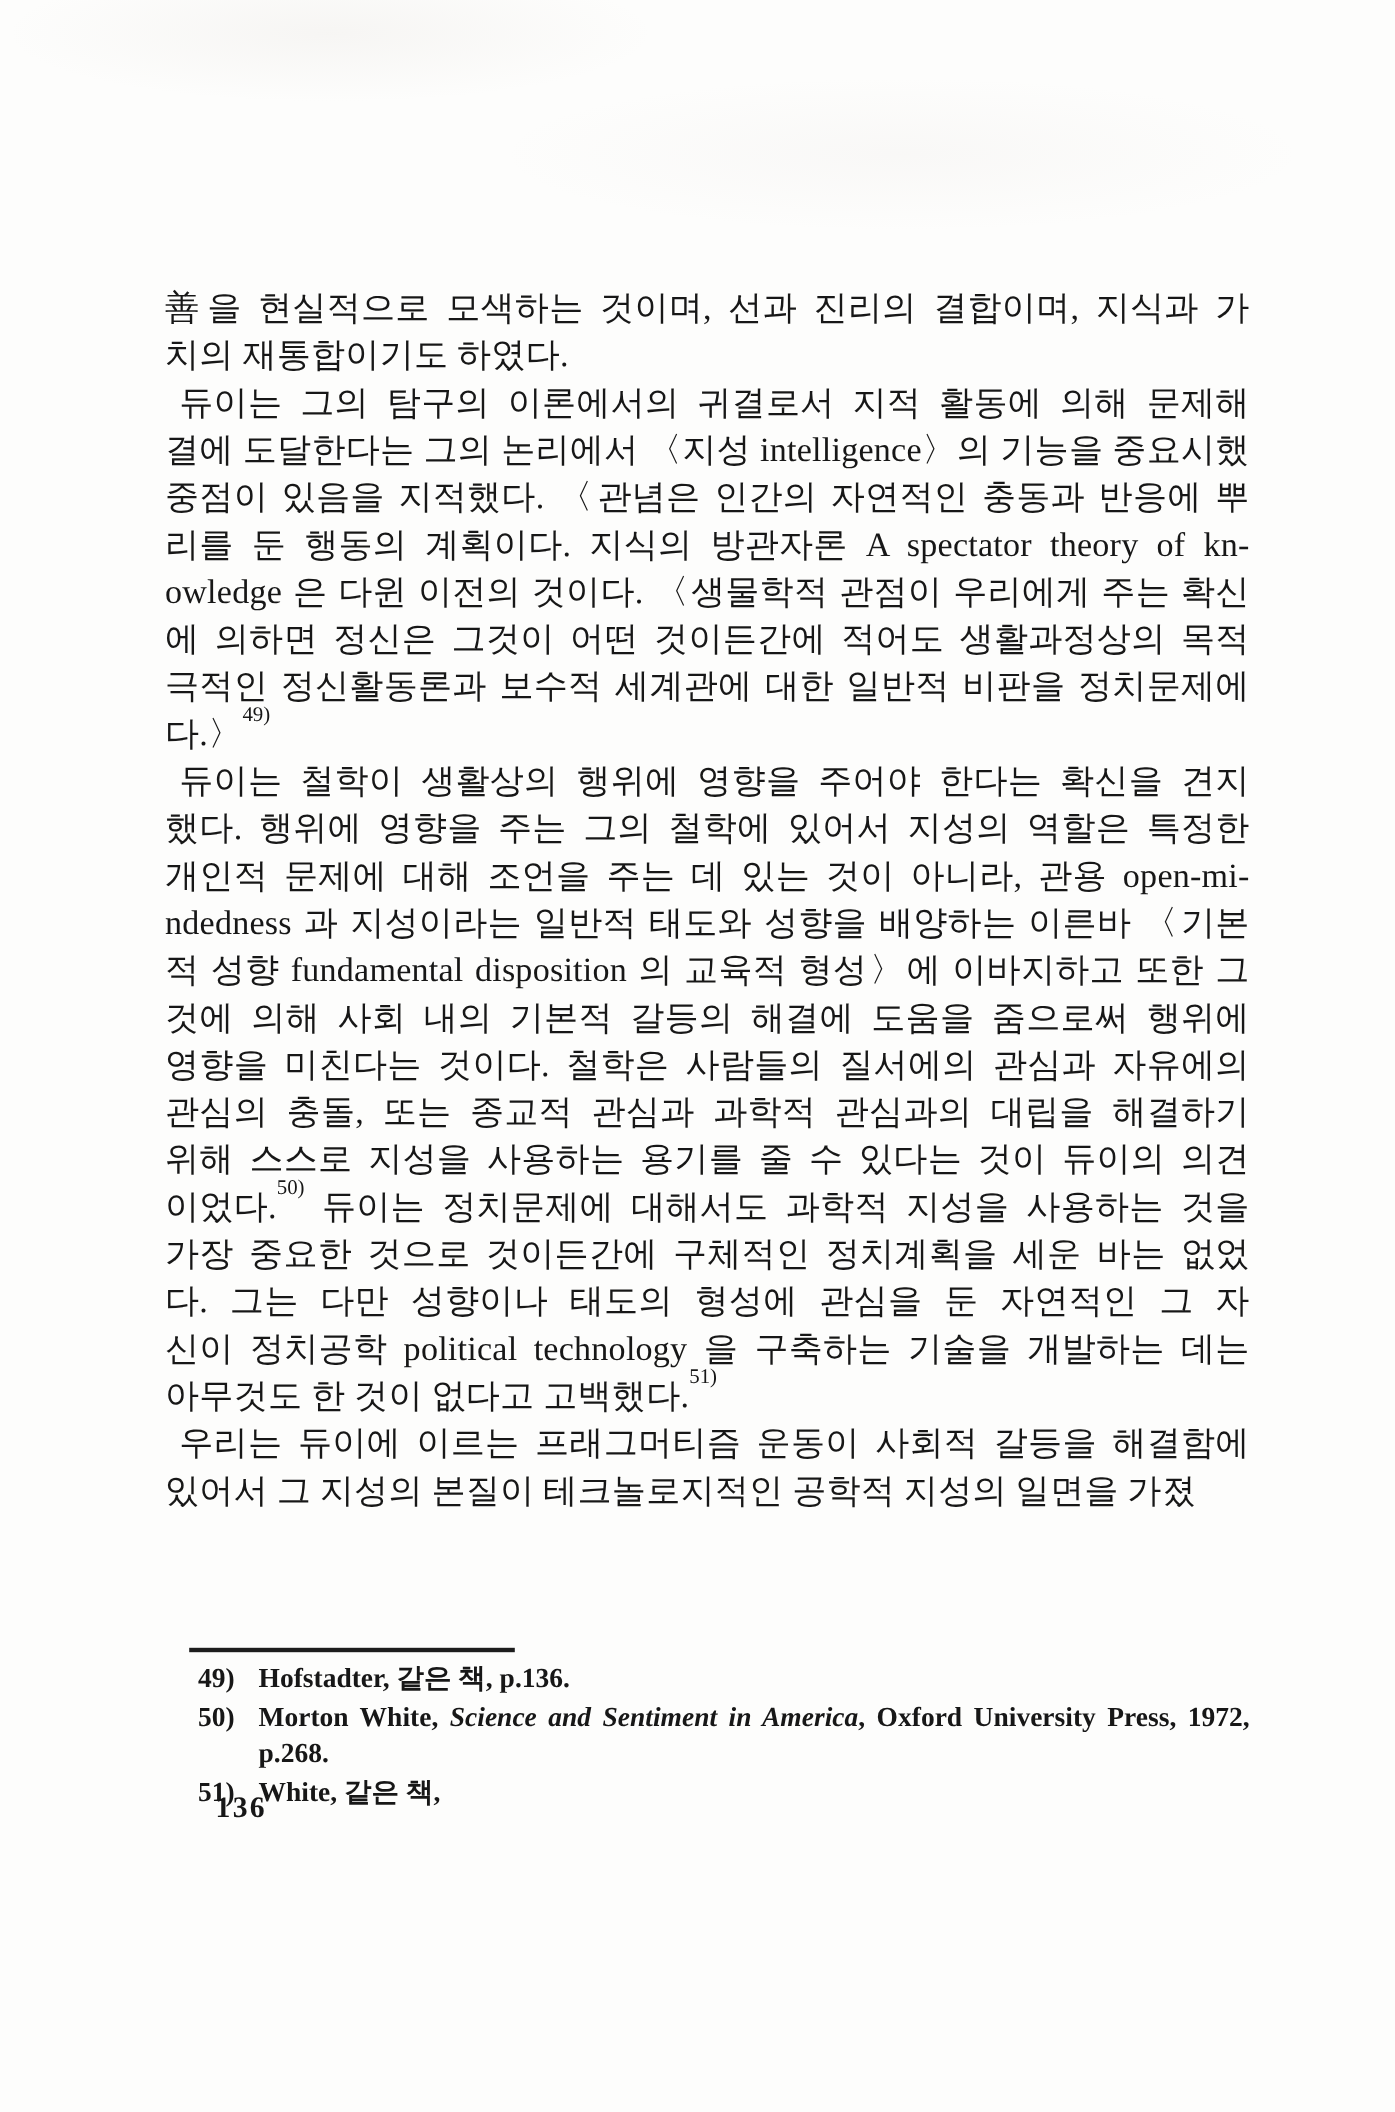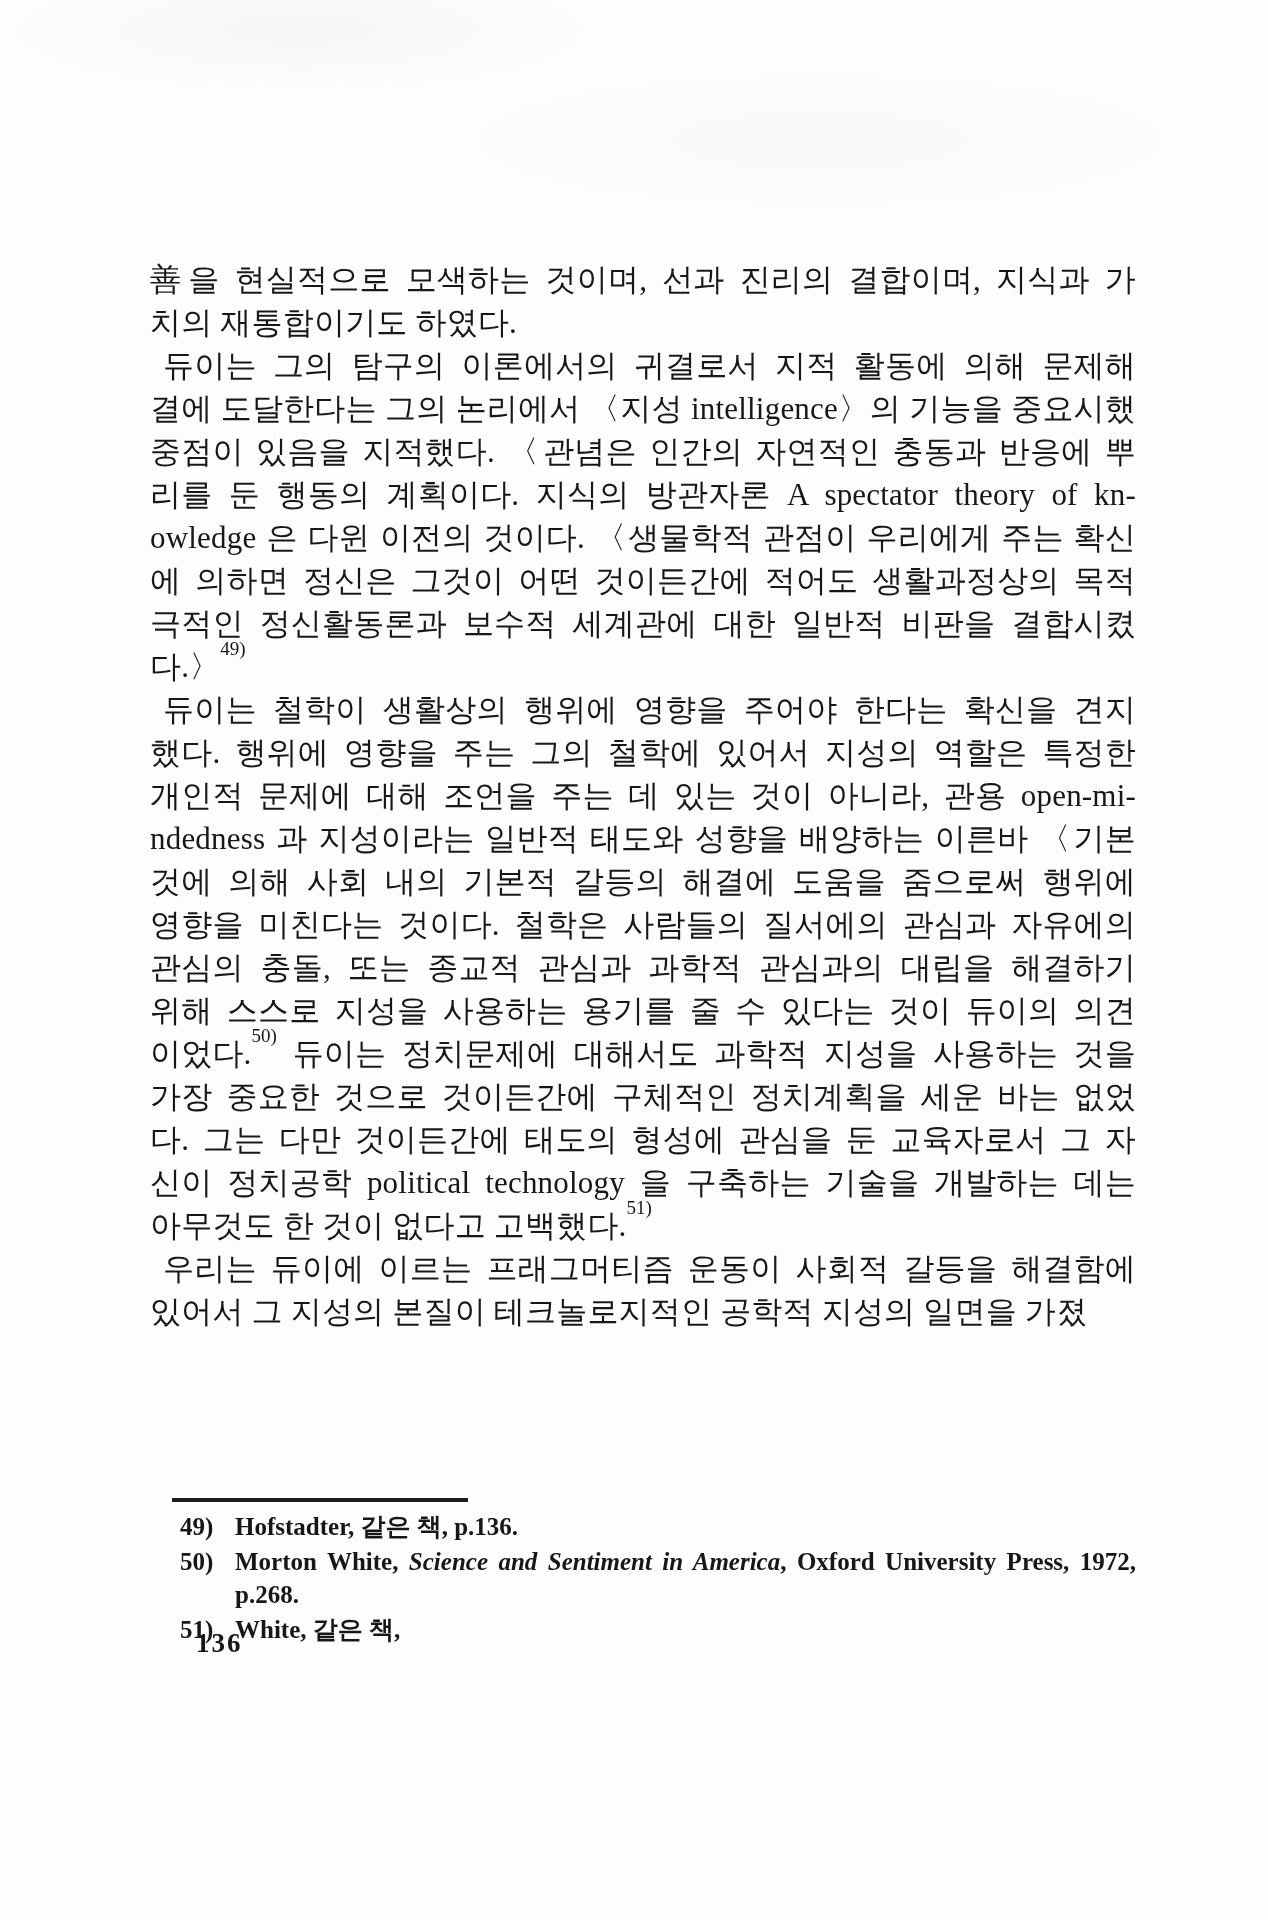--- a/index.html
+++ b/index.html
@@ -76,33 +76,34 @@
 
   <div class="body-text">
       <div class="line"><span>善을 현실적으로 모색하는 것이며, 선과 진리의 결합이며, 지식과 가</span></div>
       <div class="line end"><span>치의 재통합이기도 하였다.</span></div>
       <div class="line indent"><span>듀이는 그의 탐구의 이론에서의 귀결로서 지적 활동에 의해 문제해</span></div>
       <div class="line"><span>결에 도달한다는 그의 논리에서 〈지성 intelligence〉의 기능을 중요시했</span></div>
       <div class="line"><span>중점이 있음을 지적했다. 〈관념은 인간의 자연적인 충동과 반응에 뿌</span></div>
       <div class="line"><span>리를 둔 행동의 계획이다. 지식의 방관자론 A spectator theory of kn-</span></div>
       <div class="line"><span>owledge 은 다윈 이전의 것이다. 〈생물학적 관점이 우리에게 주는 확신</span></div>
       <div class="line"><span>에 의하면 정신은 그것이 어떤 것이든간에 적어도 생활과정상의 목적</span></div>
-      <div class="line"><span>극적인 정신활동론과 보수적 세계관에 대한 일반적 비판을 결합시켰</span></div>
+      <div class="line"><span>극적인 정신활동론과 보수적 세계관에 대한 일반적 비판을 정치문제에</span></div>
       <div class="line end"><span>다.〉</span><sup class="fnmark">49)</sup></div>
       <div class="line indent"><span>듀이는 철학이 생활상의 행위에 영향을 주어야 한다는 확신을 견지</span></div>
       <div class="line"><span>했다. 행위에 영향을 주는 그의 철학에 있어서 지성의 역할은 특정한</span></div>
       <div class="line"><span>개인적 문제에 대해 조언을 주는 데 있는 것이 아니라, 관용 open-mi-</span></div>
       <div class="line"><span>ndedness 과 지성이라는 일반적 태도와 성향을 배양하는 이른바 〈기본</span></div>
+      <div class="line"><span>적 성향 fundamental disposition 의 교육적 형성〉에 이바지하고 또한 그</span></div>
       <div class="line"><span>것에 의해 사회 내의 기본적 갈등의 해결에 도움을 줌으로써 행위에</span></div>
       <div class="line"><span>영향을 미친다는 것이다. 철학은 사람들의 질서에의 관심과 자유에의</span></div>
       <div class="line"><span>관심의 충돌, 또는 종교적 관심과 과학적 관심과의 대립을 해결하기</span></div>
       <div class="line"><span>위해 스스로 지성을 사용하는 용기를 줄 수 있다는 것이 듀이의 의견</span></div>
       <div class="line"><span>이었다.</span><sup class="fnmark">50)</sup><span> 듀이는 정치문제에 대해서도 과학적 지성을 사용하는 것을</span></div>
       <div class="line"><span>가장 중요한 것으로 것이든간에 구체적인 정치계획을 세운 바는 없었</span></div>
-      <div class="line"><span>다. 그는 다만 것이든간에 태도의 형성에 관심을 둔 교육자로서 그 자</span></div>
+      <div class="line"><span>다. 그는 다만 성향이나 태도의 형성에 관심을 둔 자연적인 그 자</span></div>
       <div class="line"><span>신이 정치공학 political technology 을 구축하는 기술을 개발하는 데는</span></div>
       <div class="line end"><span>아무것도 한 것이 없다고 고백했다.</span><sup class="fnmark">51)</sup></div>
       <div class="line indent"><span>우리는 듀이에 이르는 프래그머티즘 운동이 사회적 갈등을 해결함에</span></div>
       <div class="line end"><span>있어서 그 지성의 본질이 테크놀로지적인 공학적 지성의 일면을 가졌</span></div>
     </div>
 
   <div class="footer">
     <div class="fn-divider"></div>
 
     <div class="fnrow first">

